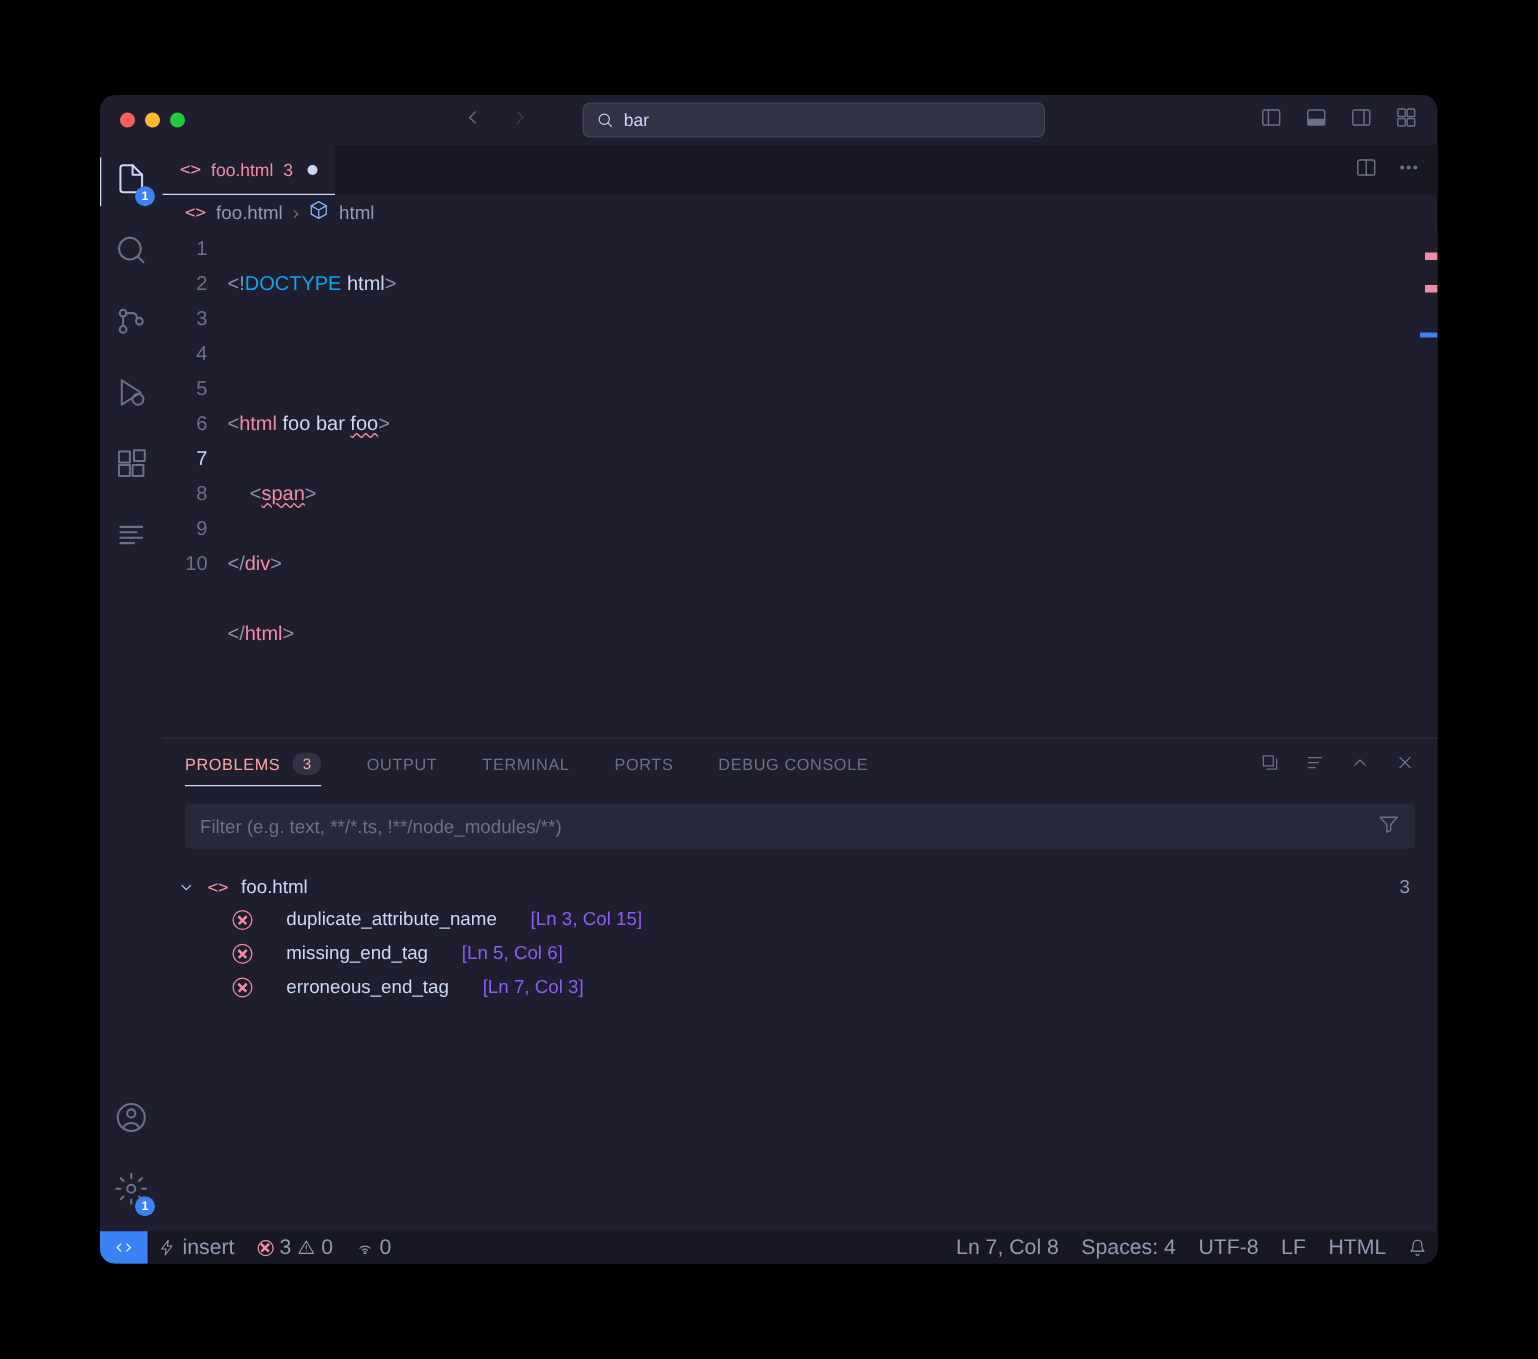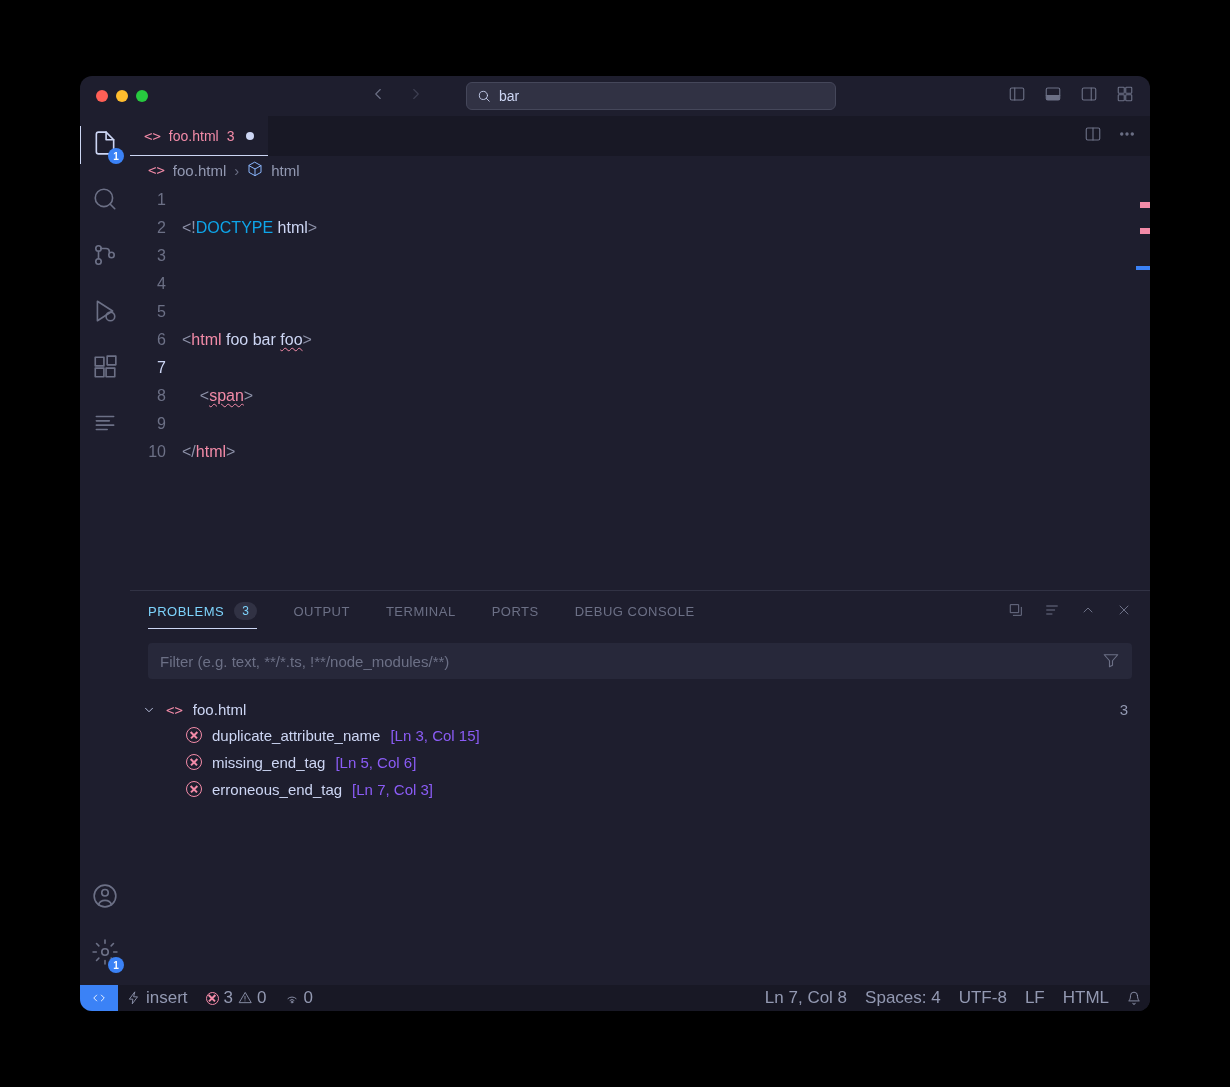--- a/index.html
+++ b/index.html
@@ -42,31 +42,31 @@
 .c-kw{color:#0ea5e9}
 .c-tag{color:#f38ba8}
 .c-attr{color:#cdd6f4}
 .squiggle{text-decoration:underline wavy #f38ba8;text-decoration-thickness:1px;text-underline-offset:2px}
 .minimap{width:14px;background:#1e1e2e;position:relative}
 .mm-err{position:absolute;right:0;width:10px;height:6px;background:#f38ba8}
 .mm-cursor{position:absolute;right:0;width:14px;height:4px;background:#3b82f6}
 .panel{height:395px;background:#1e1e2e;border-top:1px solid #313244;display:flex;flex-direction:column}
 .panel-tabs{height:40px;display:flex;align-items:center;gap:36px;padding:0 18px;color:#6c7086;font-size:13px;letter-spacing:.5px}
 .panel-tabs .ptab{cursor:pointer;display:flex;gap:10px;align-items:center}
-.panel-tabs .ptab.active{color:#7dd3fc;position:relative}
+.panel-tabs .ptab.active{color:#fca5a5;position:relative}
 .panel-tabs .ptab.active::after{content:"";position:absolute;bottom:-9px;left:0;right:0;height:1px;background:#cdd6f4}
 .panel-tabs .ptab .cnt{background:#313244;border-radius:10px;padding:0 8px;font-size:12px;height:18px;display:flex;align-items:center}
 .panel-actions{margin-left:auto;display:flex;gap:20px;color:#6c7086}
 .panel-actions svg{width:16px;height:16px}
 .filter{margin:12px 18px;height:36px;background:#27283a;border-radius:4px;display:flex;align-items:center;padding:0 12px;color:#6c7086;font-size:15px}
 .filter .ficon{margin-left:auto}
 .problems{padding:6px 12px;color:#cdd6f4;font-size:15px}
 .prob-file{display:flex;align-items:center;gap:10px;padding:4px 0}
 .prob-file .fc{margin-left:auto;color:#9399b2;padding-right:10px}
-.prob-item{display:flex;align-items:flex-start;gap:10px;padding:5px 0 5px 44px}
+.prob-item{display:flex;align-items:flex-end;gap:27px;padding:5px 0 5px 44px}
 .prob-item .loc{color:#8b5cf6}
 .erricon{width:16px;height:16px;border:1.5px solid #f38ba8;border-radius:50%;position:relative;flex-shrink:0}
 .erricon::before,.erricon::after{content:"";position:absolute;left:50%;top:50%;width:9px;height:1.5px;background:#f38ba8}
 .erricon::before{transform:translate(-50%,-50%) rotate(45deg)}
 .erricon::after{transform:translate(-50%,-50%) rotate(-45deg)}
 .statusbar{height:26px;background:#181825;display:flex;align-items:center;font-size:17px;color:#9399b2}
 .sb-remote{width:38px;height:100%;background:#3b82f6;display:flex;align-items:center;justify-content:center;color:#fff}
 .sb-item{padding:0 9px;display:flex;align-items:center;gap:5px;cursor:pointer}
 .sb-right{margin-left:auto;display:flex}
 svg{fill:none;stroke:currentColor;stroke-width:1.5;stroke-linecap:round;stroke-linejoin:round}
@@ -213,20 +213,21 @@
             <div class="cl">7</div>
             <div>8</div>
             <div>9</div>
             <div>10</div>
         </div>
         <div class="code">
 <div class="line"><span class="c-punc">&lt;!</span><span class="c-kw">DOCTYPE</span><span> </span><span class="c-attr">html</span><span class="c-punc">&gt;</span></div>
 <div class="line"></div>
 <div class="line"><span class="c-punc">&lt;</span><span class="c-tag">html</span><span class="c-attr"> foo bar </span><span class="c-attr squiggle">foo</span><span class="c-punc">&gt;</span></div>
 <div class="line"><span>    </span><span class="c-punc">&lt;</span><span class="c-tag squiggle">span</span><span class="c-punc">&gt;</span></div>
+<div class="line"><span class="c-punc">&lt;/</span><span class="c-tag">div</span><span class="c-punc">&gt;</span></div>
 <div class="line"><span class="c-punc">&lt;/</span><span class="c-tag">html</span><span class="c-punc">&gt;</span></div>
 <div class="line"></div>
 <div class="line"></div>
         </div>
         <div class="minimap">
           <div class="mm-err" style="top:18px"></div>
           <div class="mm-err" style="top:44px"></div>
           <div class="mm-cursor" style="top:82px"></div>
         </div>
       </div>

